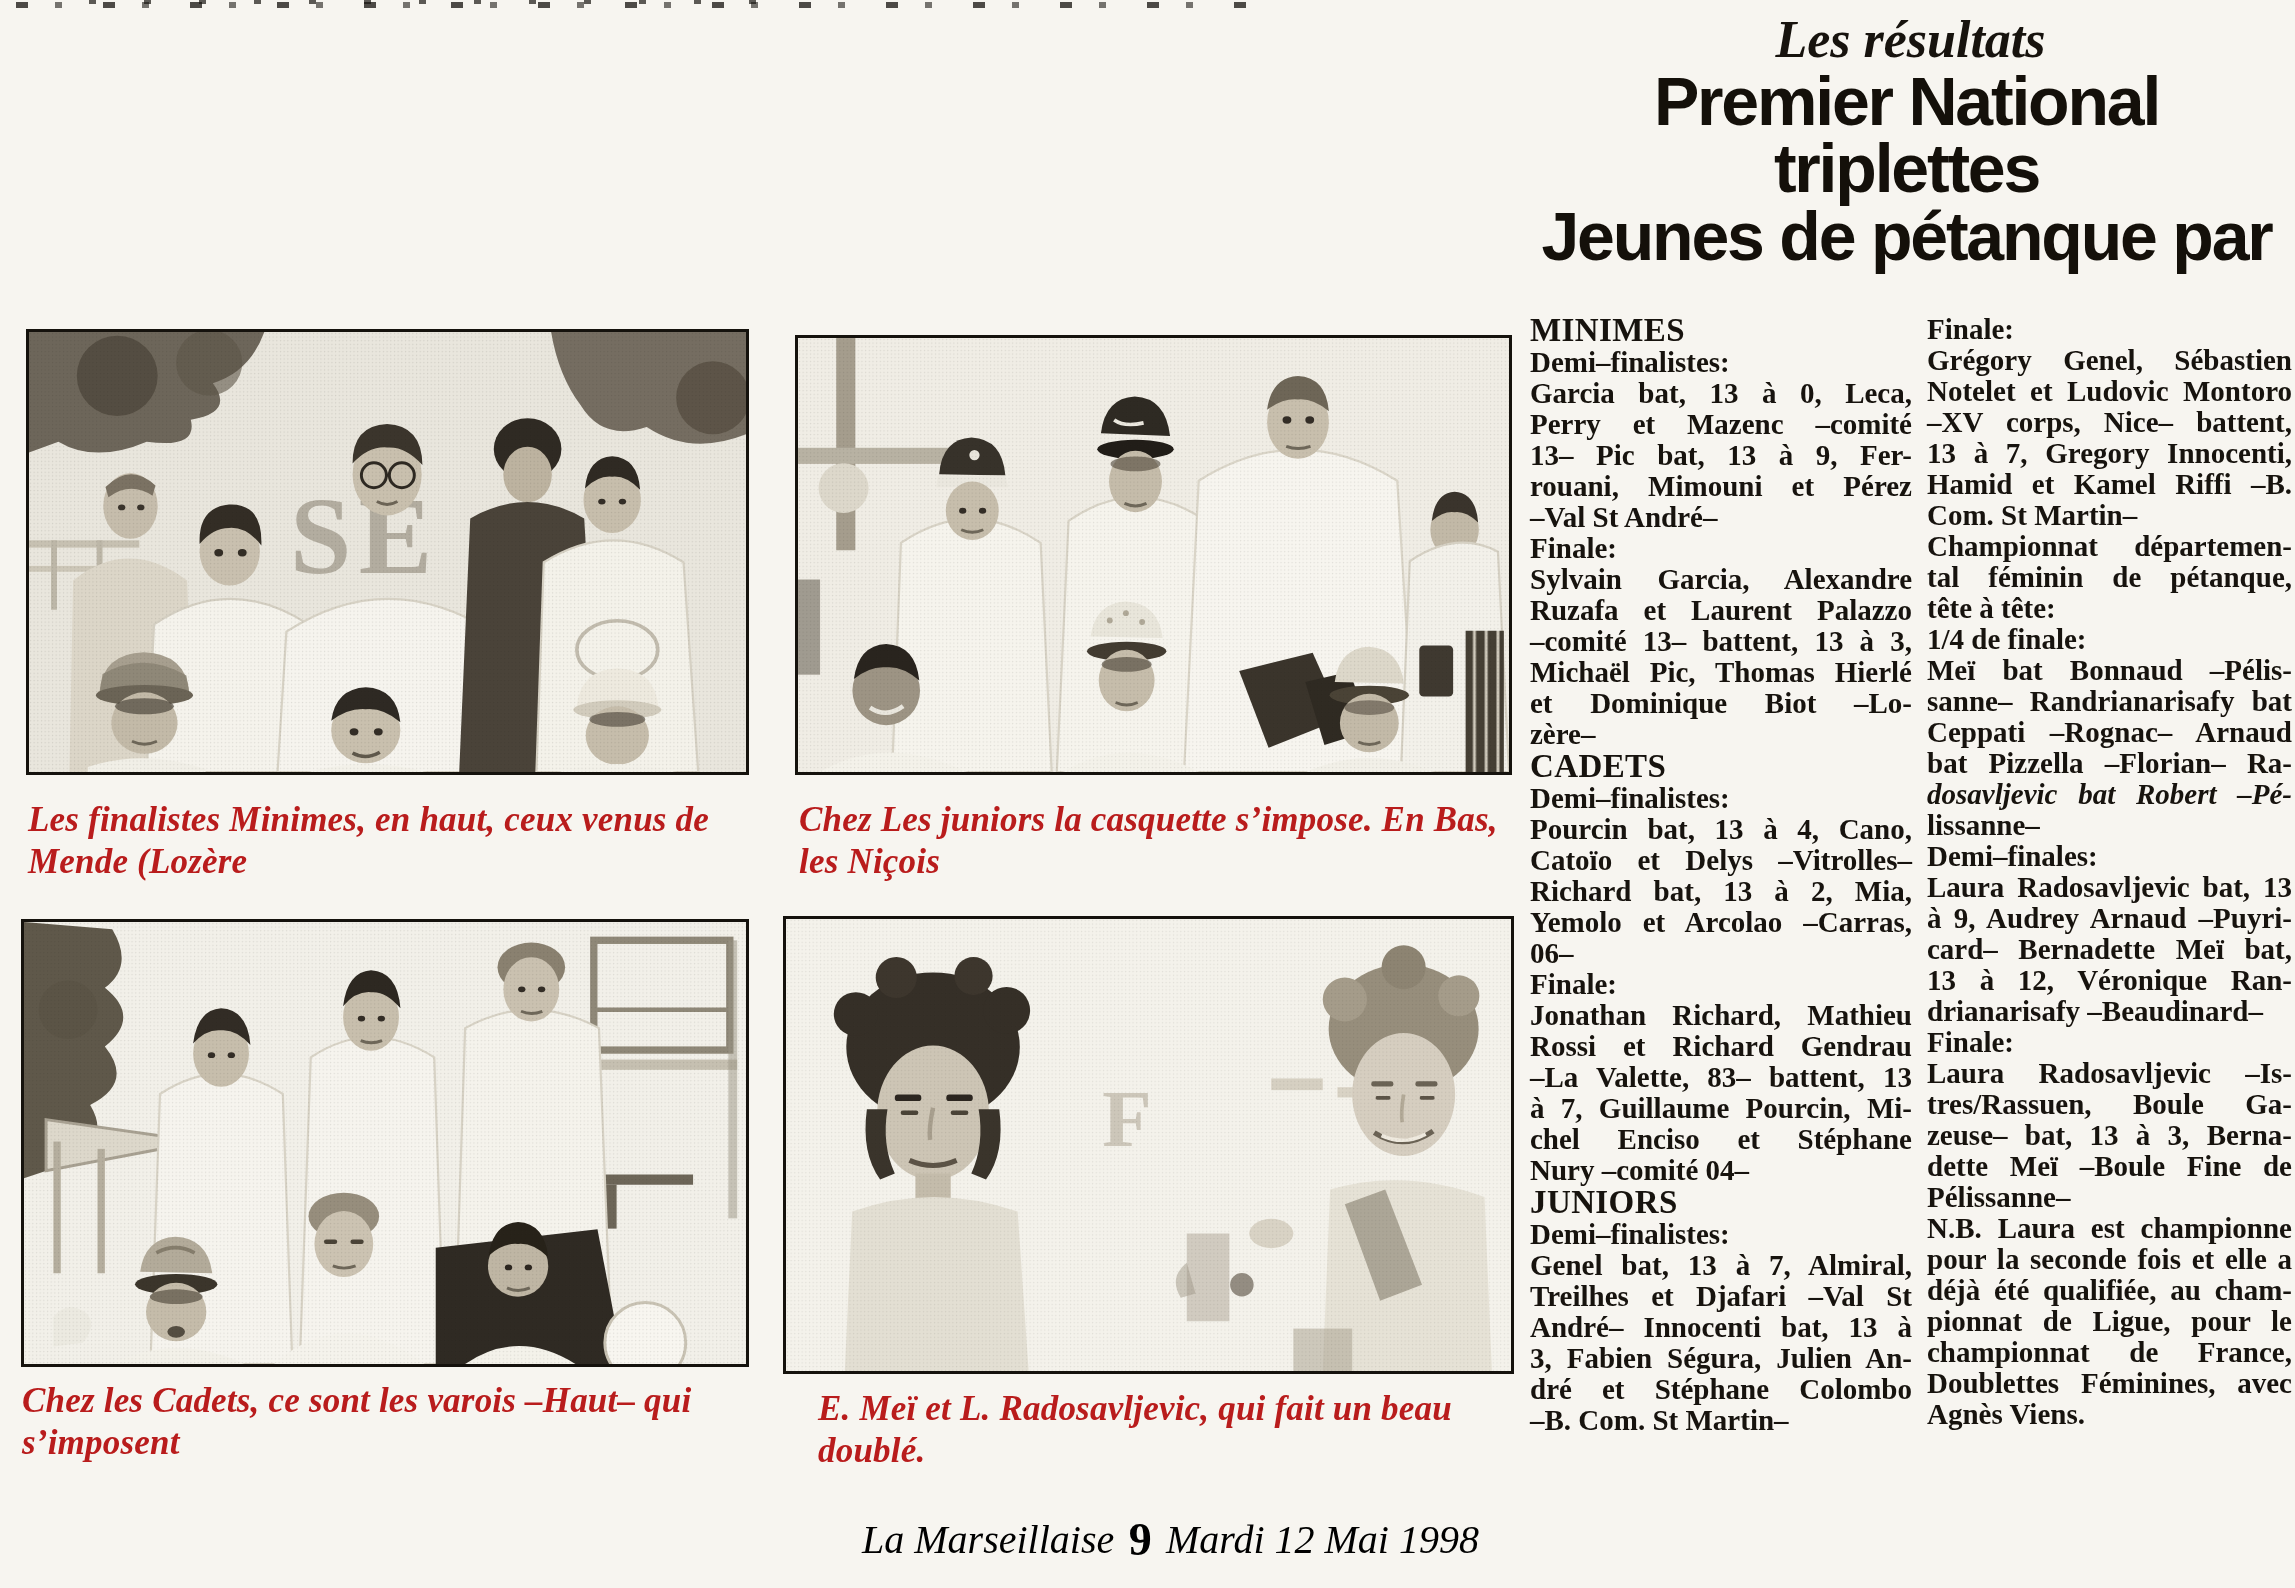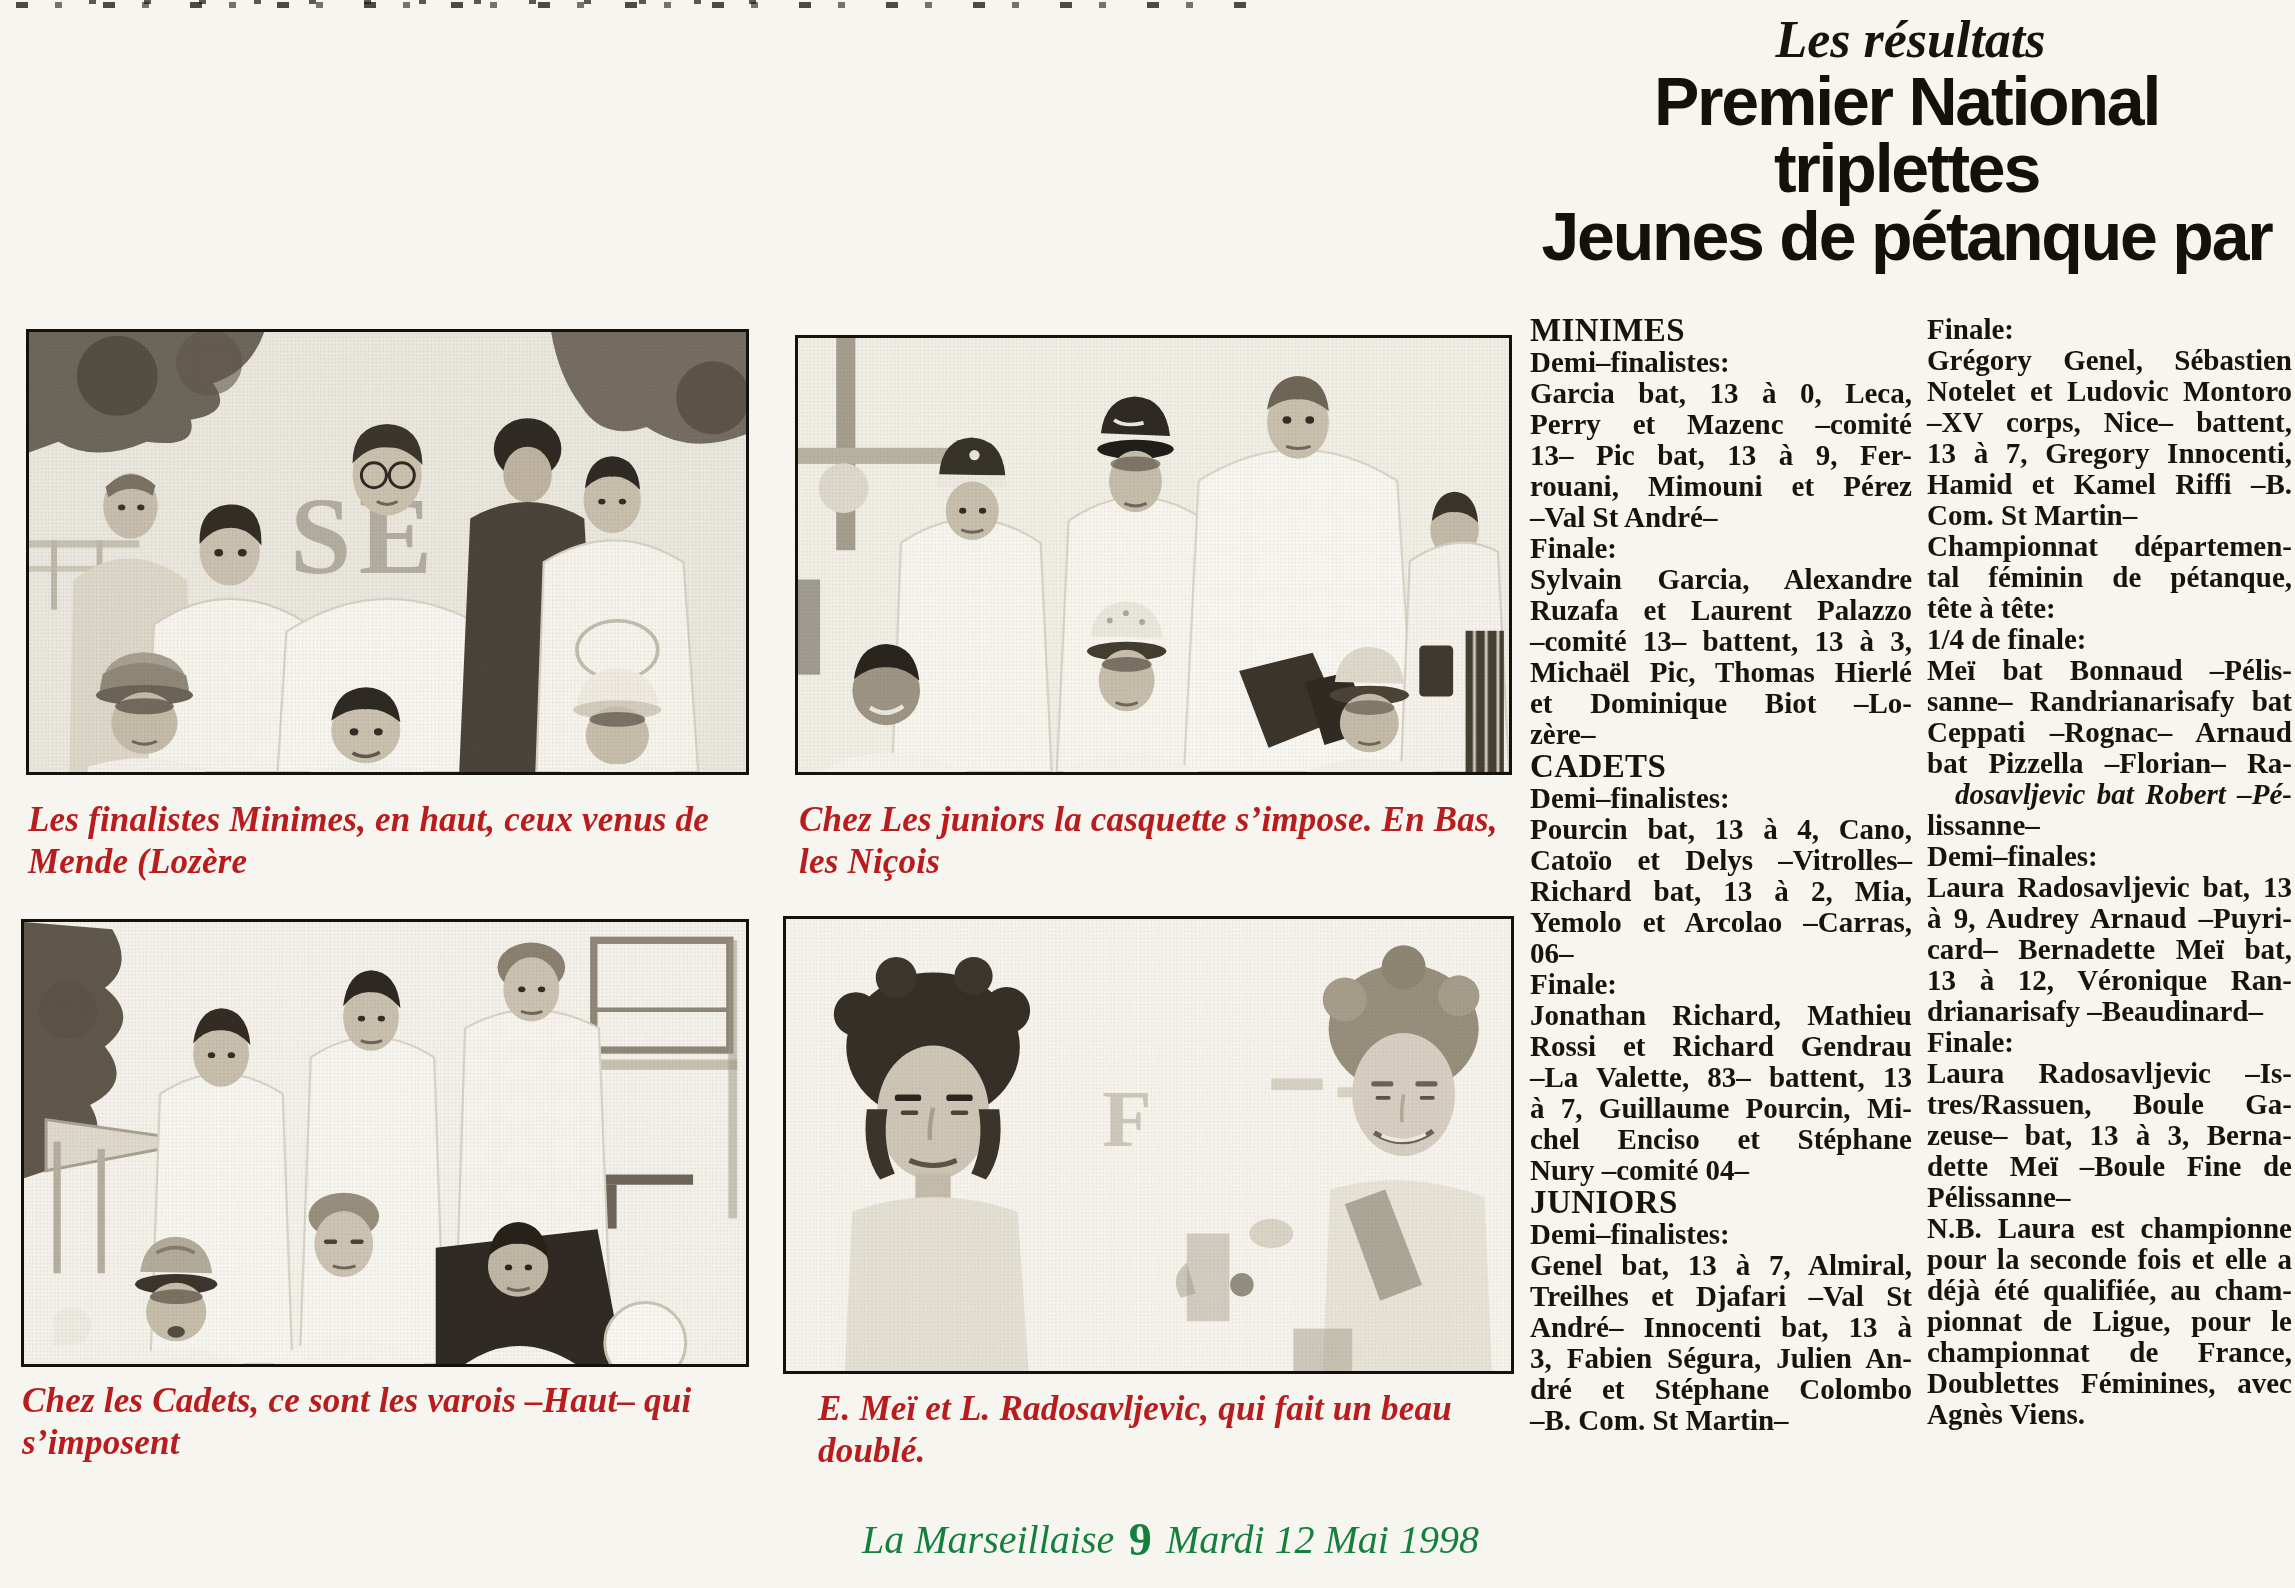--- a/index.html
+++ b/index.html
@@ -43,26 +43,26 @@
   }
   .col {
     position:absolute; top:314px; font-weight:700;
     font-size:29px; line-height:31px; color:#17130e;
     text-justify:inter-word;
   }
   .col1 { left:1530px; width:382px; }
   .col2 { left:1927px; width:365px; }
   .line { text-align:left; }
   .line.s-j  { text-align:justify; text-align-last:justify; }
-  .line.s-ij { text-align:justify; text-align-last:justify; font-style:italic;margin-left:28px; }
+  .line.s-ij { text-align:justify; text-align-last:justify; font-style:italic; }
   .line.s-e  { text-align:left; }
   .line.s-h  { font-size:33px; line-height:33px; letter-spacing:0.4px; }
   .footer {
     position:absolute; left:726px; top:1511px; width:889px;
-    text-align:center; font-style:italic; font-size:40px; color:#15803d;
+    text-align:center; font-style:italic; font-size:40px; color:#000000;
   }
   .footer .pagenum {
     font-style:normal; font-weight:700; font-size:46px;
     position:relative; top:2.2px; padding:0 4.4px;
   }
 </style>
 </head>
 <body>
 
 <div class="page">

